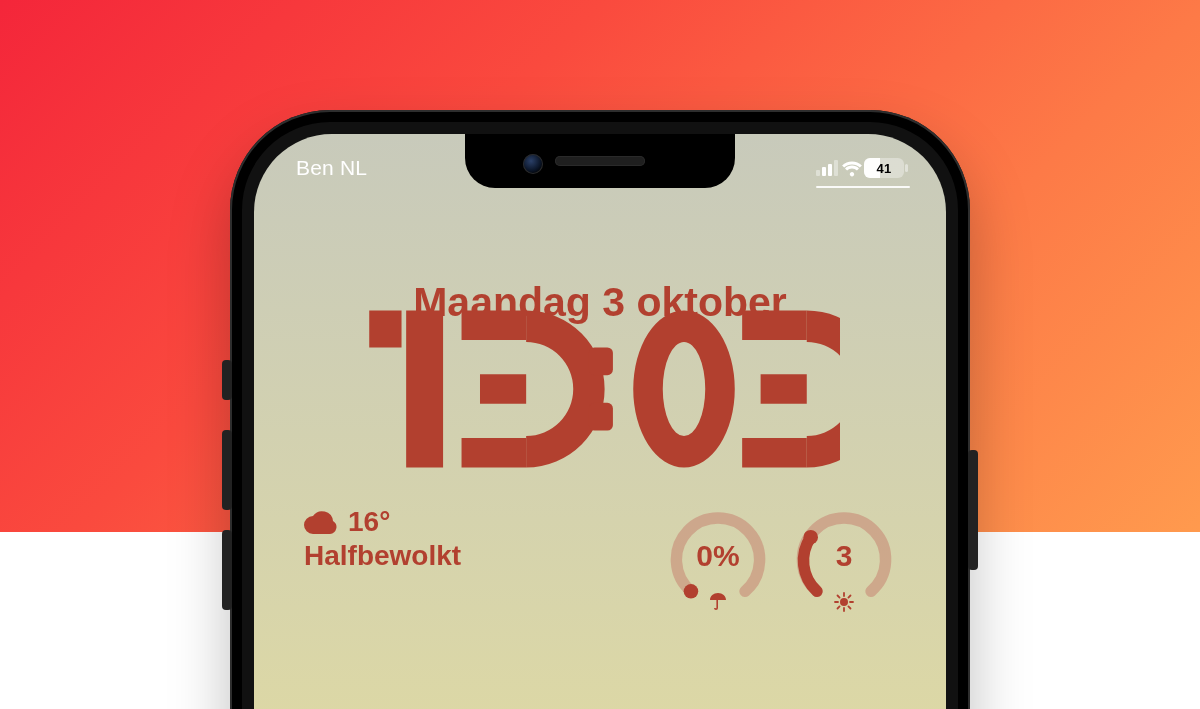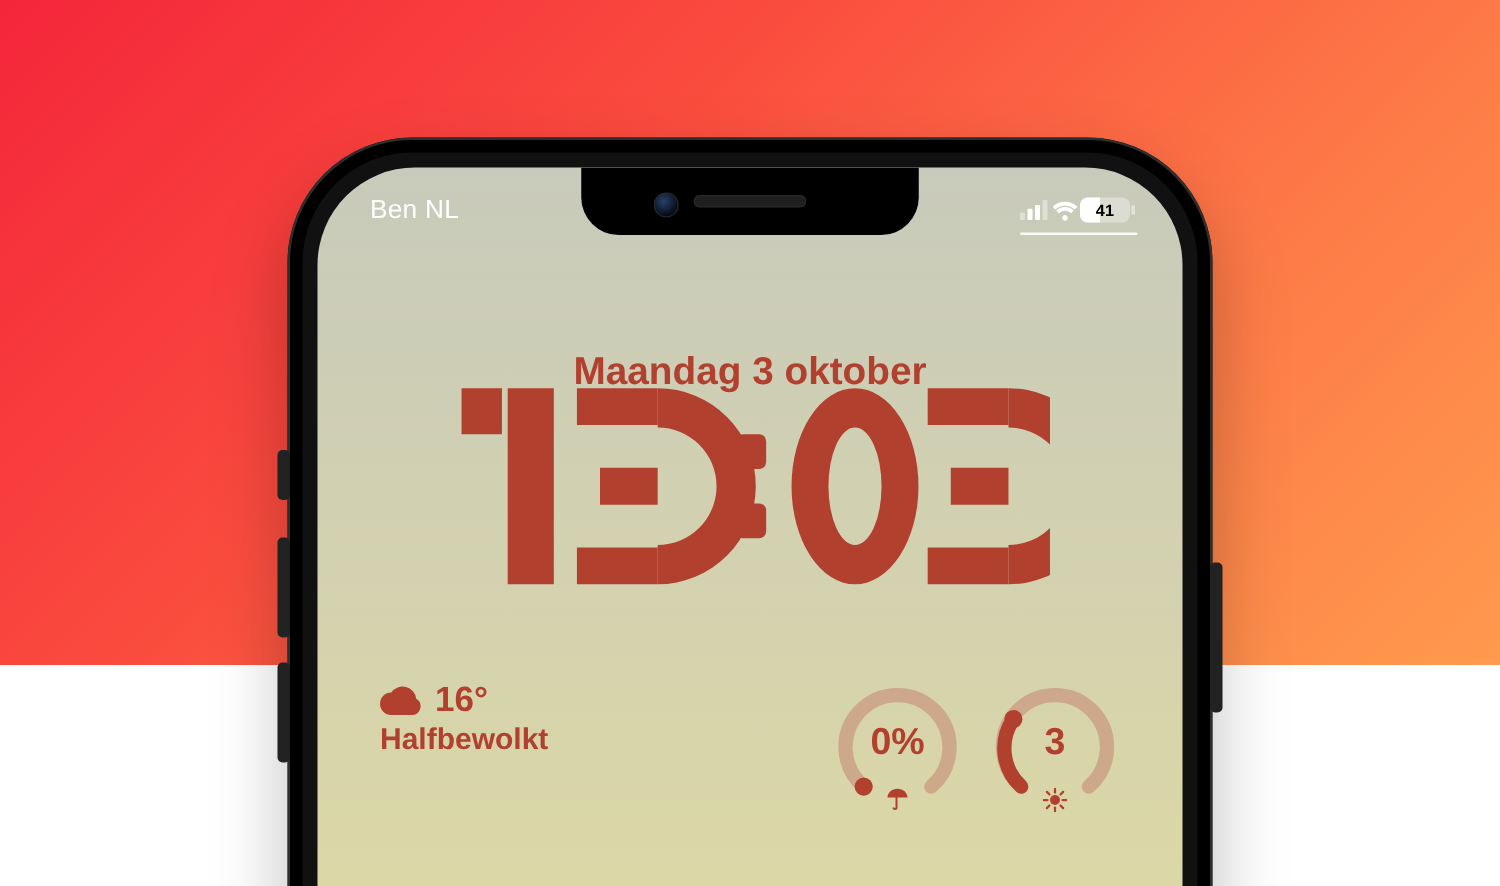--- a/index.html
+++ b/index.html
@@ -102,41 +102,41 @@
   }
   .hotspot-line{
     position:absolute; bottom:-10px; left:0; right:-6px;
     height:2px; background:rgba(255,255,255,.9); border-radius:1px;
   }
 
   
   .ls-date {
     position:absolute; top:145px; left:0; right:0;
     text-align:center;
-    font-size:31px; font-weight:600;
+    font-size:41px; font-weight:600;
     color:#b2402f;
   }
 
   .ls-time {
     position:absolute; top:175px; left:0; right:0;
     text-align:center;
     font-weight:800;
     color:#b2402f;
     line-height:1;
   }
   .ls-time svg { display:block; margin:0 auto; }
 
   .widgets {
-    position:absolute; top:410px; left:50px; right:50px;
+    position:absolute; top:372px; left:50px; right:50px;
     display:flex; justify-content:space-between; align-items:flex-start;
   }
 
   .weather { color:#b2402f; }
   .weather-row1 { display:flex; align-items:center; gap:10px; font-size:28px; font-weight:700; }
-  .weather-row2 { font-size:24px; font-weight:600; margin-top:2px; }
+  .weather-row2 { font-size:28px; font-weight:600; margin-top:2px; }
   .weather-row3 { font-size:22px; font-weight:500; margin-top:4px; color:#b85a4a; opacity:.9;}
 
   .gauges { display:flex; gap:22px; }
   .gauge { position:relative; width:104px; height:104px; }
   .gauge svg.ring { position:absolute; inset:0; }
   .gauge .val {
     position:absolute; inset:0;
     display:flex; align-items:center; justify-content:center;
     font-size:30px; font-weight:700; color:#b2402f;
     padding-bottom:4px;

